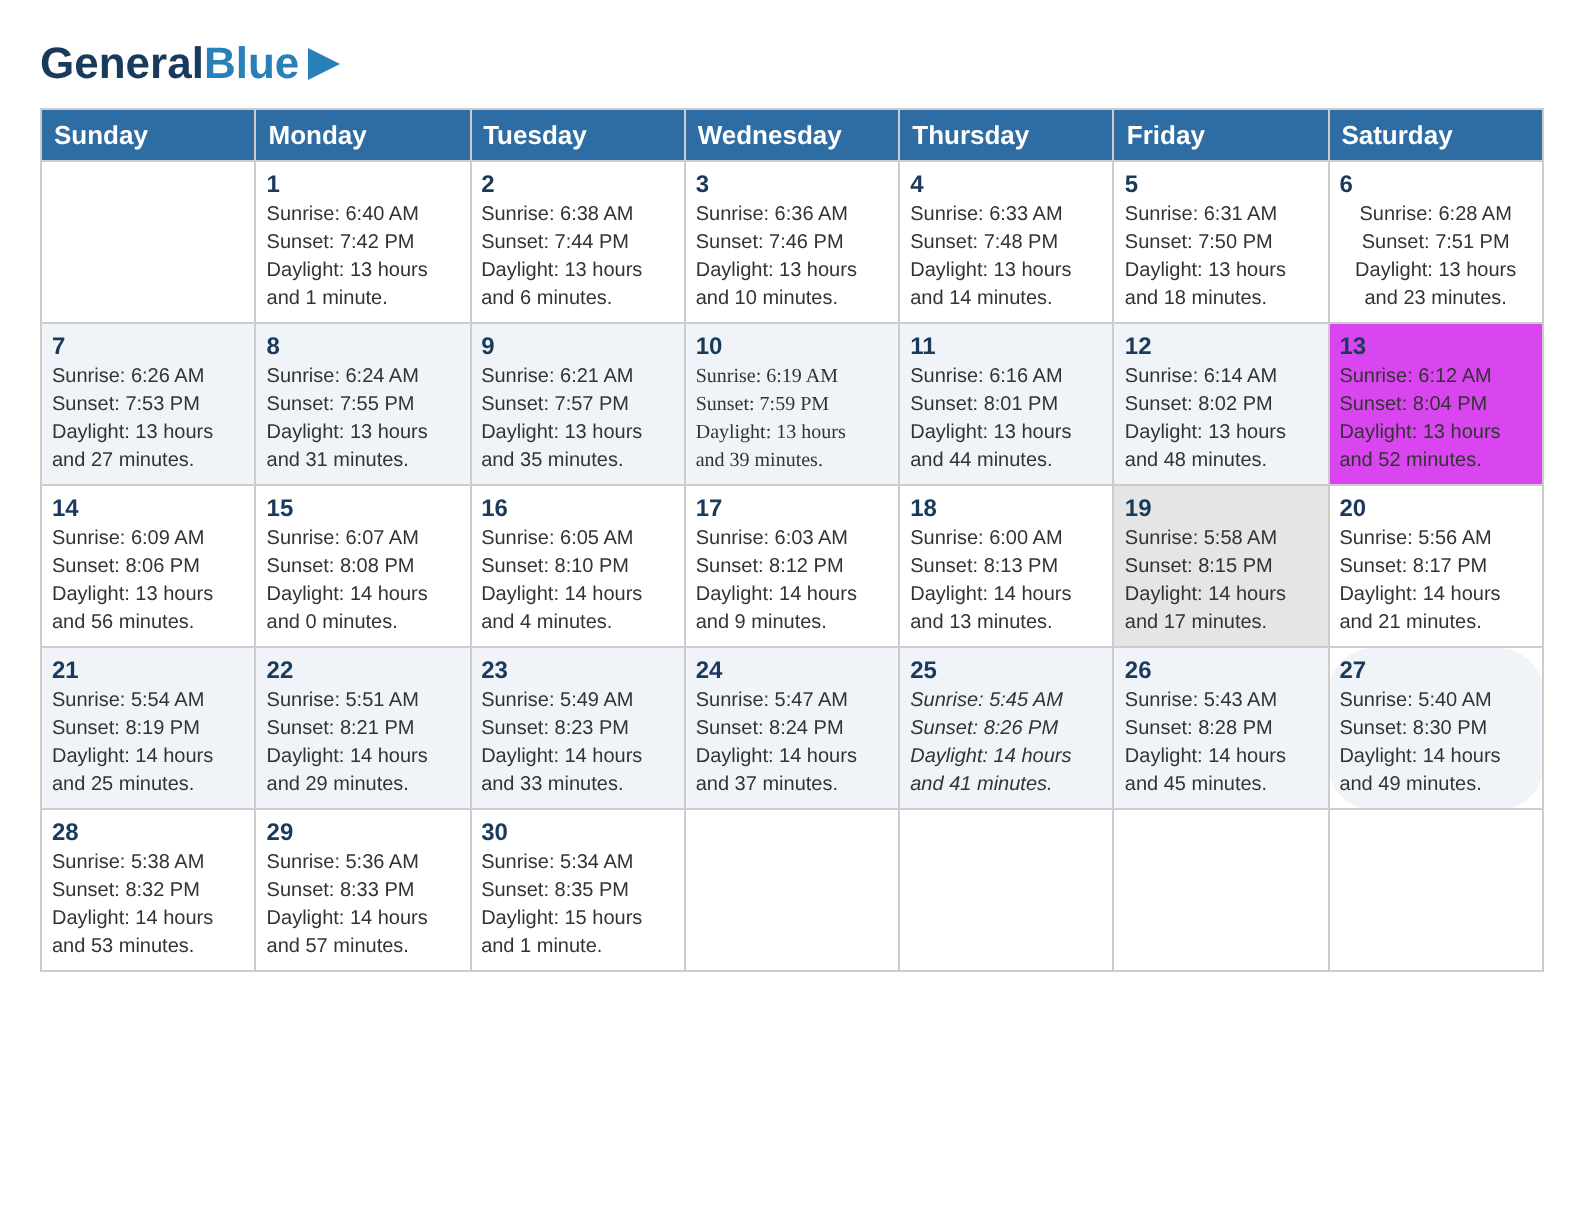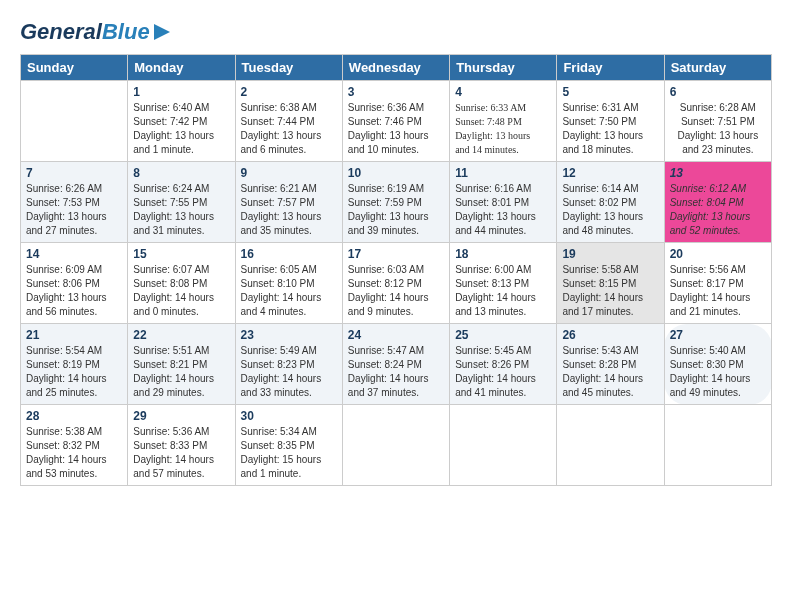--- a/index.html
+++ b/index.html
@@ -8,21 +8,20 @@
       background: #fff;
       width: 792px;
       min-height: 612px;
       padding: 20px;
     }
     .header {
       display: flex;
       justify-content: space-between;
       align-items: flex-end;
       margin-bottom: 10px;
-      font-style: italic;
     }
     .logo {
       display: flex;
       flex-direction: column;
       align-items: flex-start;
     }
     .logo-text {
       font-size: 22px;
       font-weight: bold;
       color: #1a3a5c;
@@ -138,21 +137,21 @@
         </td>
         <td style="background: rgb(255, 255, 255);">
           <span class="day-num">3</span>
           <div class="cell-info" style="white-space: pre-line;">Sunrise: 6:36 AM
 Sunset: 7:46 PM
 Daylight: 13 hours
 and 10 minutes.</div>
         </td>
         <td style="background: rgb(255, 255, 255);">
           <span class="day-num">4</span>
-          <div class="cell-info" style="white-space: pre-line; font-family: Liberation Serif, serif;">Sunrise: 6:33 AM
+          <div class="cell-info" style="white-space: pre-line;">Sunrise: 6:33 AM
 Sunset: 7:48 PM
 Daylight: 13 hours
 and 14 minutes.</div>
         </td>
         <td style="background: rgb(255, 255, 255);">
           <span class="day-num">5</span>
           <div class="cell-info" style="white-space: pre-line;">Sunrise: 6:31 AM
 Sunset: 7:50 PM
 Daylight: 13 hours
 and 18 minutes.</div>
@@ -182,40 +181,40 @@
         </td>
         <td style="background: rgb(240, 244, 248);">
           <span class="day-num">9</span>
           <div class="cell-info" style="white-space: pre-line;">Sunrise: 6:21 AM
 Sunset: 7:57 PM
 Daylight: 13 hours
 and 35 minutes.</div>
         </td>
         <td style="background: rgb(240, 244, 248);">
           <span class="day-num">10</span>
-          <div class="cell-info" style="white-space: pre-line;">Sunrise: 6:19 AM
+          <div class="cell-info" style="white-space: pre-line; font-family: Liberation Serif, serif;">Sunrise: 6:19 AM
 Sunset: 7:59 PM
 Daylight: 13 hours
 and 39 minutes.</div>
         </td>
         <td style="background: rgb(240, 244, 248);">
           <span class="day-num">11</span>
           <div class="cell-info" style="white-space: pre-line;">Sunrise: 6:16 AM
 Sunset: 8:01 PM
 Daylight: 13 hours
 and 44 minutes.</div>
         </td>
         <td style="background: rgb(240, 244, 248);">
           <span class="day-num">12</span>
           <div class="cell-info" style="white-space: pre-line;">Sunrise: 6:14 AM
 Sunset: 8:02 PM
 Daylight: 13 hours
 and 48 minutes.</div>
         </td>
-        <td style="background: #ec4899; font-style: italic;">
+        <td style="background: #d946ef;">
           <span class="day-num">13</span>
           <div class="cell-info" style="white-space: pre-line;">Sunrise: 6:12 AM
 Sunset: 8:04 PM
 Daylight: 13 hours
 and 52 minutes.</div>
         </td>
       </tr>
       <tr>
         <td style="background: rgb(255, 255, 255);">
           <span class="day-num">14</span>
@@ -291,21 +290,21 @@
         </td>
         <td style="background: rgb(240, 244, 248);">
           <span class="day-num">24</span>
           <div class="cell-info" style="white-space: pre-line;">Sunrise: 5:47 AM
 Sunset: 8:24 PM
 Daylight: 14 hours
 and 37 minutes.</div>
         </td>
         <td style="background: rgb(240, 244, 248);">
           <span class="day-num">25</span>
-          <div class="cell-info" style="white-space: pre-line;">Sunrise: 5:45 AM
+          <div class="cell-info" style="white-space: pre-line; font-style: italic;">Sunrise: 5:45 AM
 Sunset: 8:26 PM
 Daylight: 14 hours
 and 41 minutes.</div>
         </td>
         <td style="background: rgb(240, 244, 248);">
           <span class="day-num">26</span>
           <div class="cell-info" style="white-space: pre-line;">Sunrise: 5:43 AM
 Sunset: 8:28 PM
 Daylight: 14 hours
 and 45 minutes.</div>

